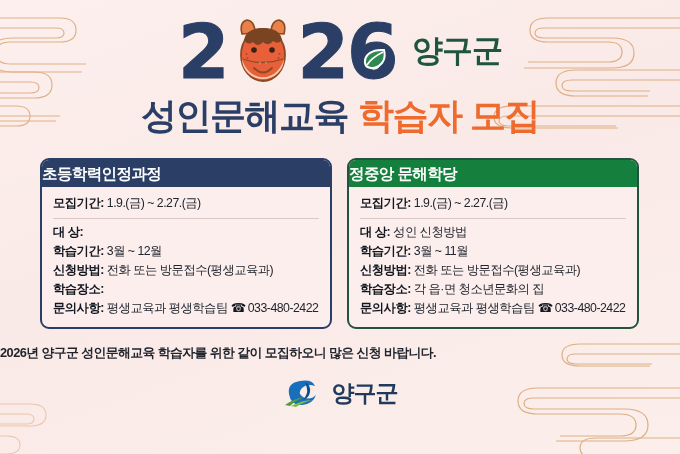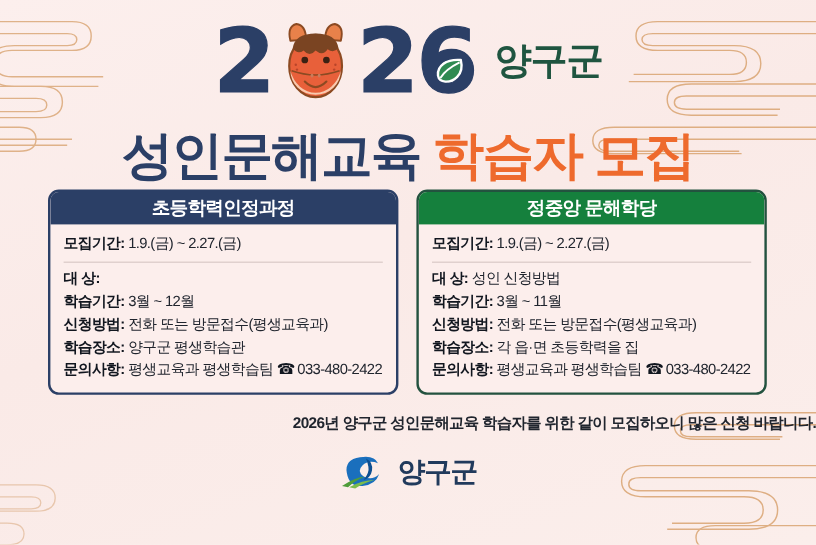--- a/index.html
+++ b/index.html
@@ -93,22 +93,22 @@
     font-weight: bold;
     color: #1f5540;
     margin-left: 9px;
     letter-spacing: -1px;
     line-height: 1;
     align-self: center;
     padding-bottom: 4px;
   }
 
   #title-row {
-    margin-top: 18px;
-    font-size: 43px;
+    margin-top: 7px;
+    font-size: 36px;
     font-weight: bold;
     letter-spacing: -1.5px;
     line-height: 1.15;
     white-space: nowrap;
   }
   #title-main { color: #2b3f66; }
   #title-accent { color: #ee6a2d; margin-left: 10px; }
 
   
   #panels {
@@ -125,21 +125,21 @@
     overflow: hidden;
     background: #fceeec;
     box-sizing: border-box;
   }
   .panel.navy  { border: 2px solid #2b3f66; }
   .panel.green { border: 2px solid #23523f; }
 
   .panel-header {
     height: 27px;
     line-height: 27px;
-    text-align: center;
+    text-align: left;
     font-size: 15.5px;
     font-weight: bold;
     color: #ffffff;
     letter-spacing: -0.6px;
   }
   .panel.navy  .panel-header { background: #2b3f66; }
   .panel.green .panel-header { background: #15803d; }
 
   .panel-body {
     padding: 7px 11px 8px 11px;
@@ -175,21 +175,21 @@
     color: #11161f;
     vertical-align: -1px;
   }
 
   
   #footer-note {
     position: absolute;
     top: 345px;
     left: 0;
     width: 680px;
-    text-align: right;
+    text-align: left;
     font-size: 12.8px;
     font-weight: bold;
     color: #20252e;
     letter-spacing: -0.55px;
   }
 
   #logo {
     position: absolute;
     top: 378px;
     left: 0;
@@ -335,21 +335,20 @@
           <span class="val">3월 ~ 12월</span>
         </div>
 
         <div class="row">
           <span class="lbl">신청방법:</span>
           <span class="val">전화 또는 방문접수(평생교육과)</span>
         </div>
 
         <div class="row">
           <span class="lbl">학습장소:</span>
-          <span class="val">양구군 평생학습관</span>
         </div>
 
         <div class="row">
           <span class="lbl">문의사항:</span>
           <span class="val">평생교육과 평생학습팀</span>
           <span class="phone-icon">☎</span>
           <span class="val" style="margin-left:0">033-480-2422</span>
         </div>
       </div>
     </div>
@@ -374,21 +373,21 @@
           <span class="val">3월 ~ 11월</span>
         </div>
 
         <div class="row">
           <span class="lbl">신청방법:</span>
           <span class="val">전화 또는 방문접수(평생교육과)</span>
         </div>
 
         <div class="row">
           <span class="lbl">학습장소:</span>
-          <span class="val">각 읍·면 초등학력을 집</span>
+          <span class="val">각 읍·면 청소년문화의 집</span>
         </div>
 
         <div class="row">
           <span class="lbl">문의사항:</span>
           <span class="val">평생교육과 평생학습팀</span>
           <span class="phone-icon">☎</span>
           <span class="val" style="margin-left:0">033-480-2422</span>
         </div>
       </div>
     </div>

